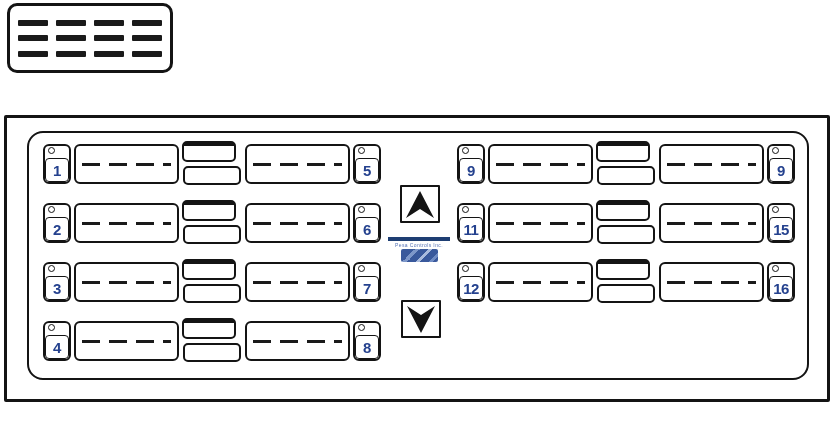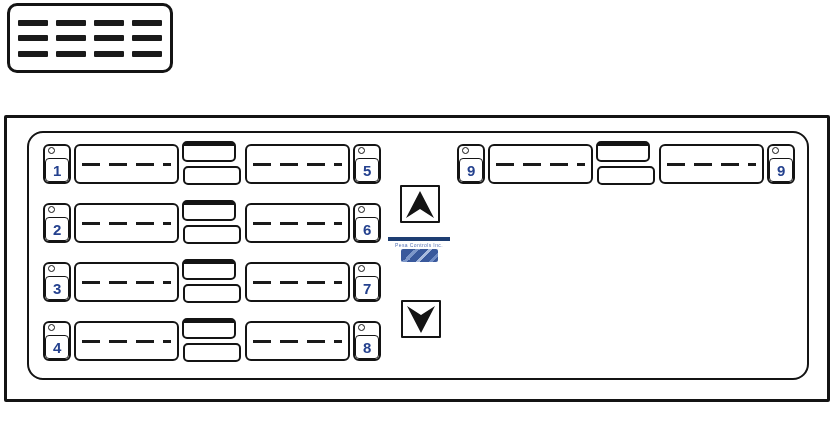--- a/index.html
+++ b/index.html
@@ -219,21 +219,61 @@
         <div class="labelbox">
             <span class="dashline"></span>
           </div>
         <div class="numbtn">
           <span class="led"></span>
           <span class="numbox">9</span>
         </div>
       </div>
 
 
-
+      <div class="krow">
+        <div class="numbtn">
+          <span class="led"></span>
+          <span class="numbox">11</span>
+        </div>
+        <div class="labelbox">
+            <span class="dashline"></span>
+          </div>
+        <div class="midstack">
+          <div class="midtop"></div>
+          <div class="midbot"></div>
+        </div>
+        <div class="labelbox">
+            <span class="dashline"></span>
+          </div>
+        <div class="numbtn">
+          <span class="led"></span>
+          <span class="numbox">15</span>
+        </div>
+      </div>
+
+      <div class="krow">
+        <div class="numbtn">
+          <span class="led"></span>
+          <span class="numbox">12</span>
+        </div>
+        <div class="labelbox">
+            <span class="dashline"></span>
+          </div>
+        <div class="midstack">
+          <div class="midtop"></div>
+          <div class="midbot"></div>
+        </div>
+        <div class="labelbox">
+            <span class="dashline"></span>
+          </div>
+        <div class="numbtn">
+          <span class="led"></span>
+          <span class="numbox">16</span>
+        </div>
+      </div>
     </div>
 
     <div class="arrowbtn up">
       <svg width="34" height="31" viewBox="0 0 34 31">
         <polygon points="17,2 31,29 17,20 3,29" fill="#141414"></polygon>
       </svg>
     </div>
 
     <div class="logo">
       <div class="logo-bar"></div>

